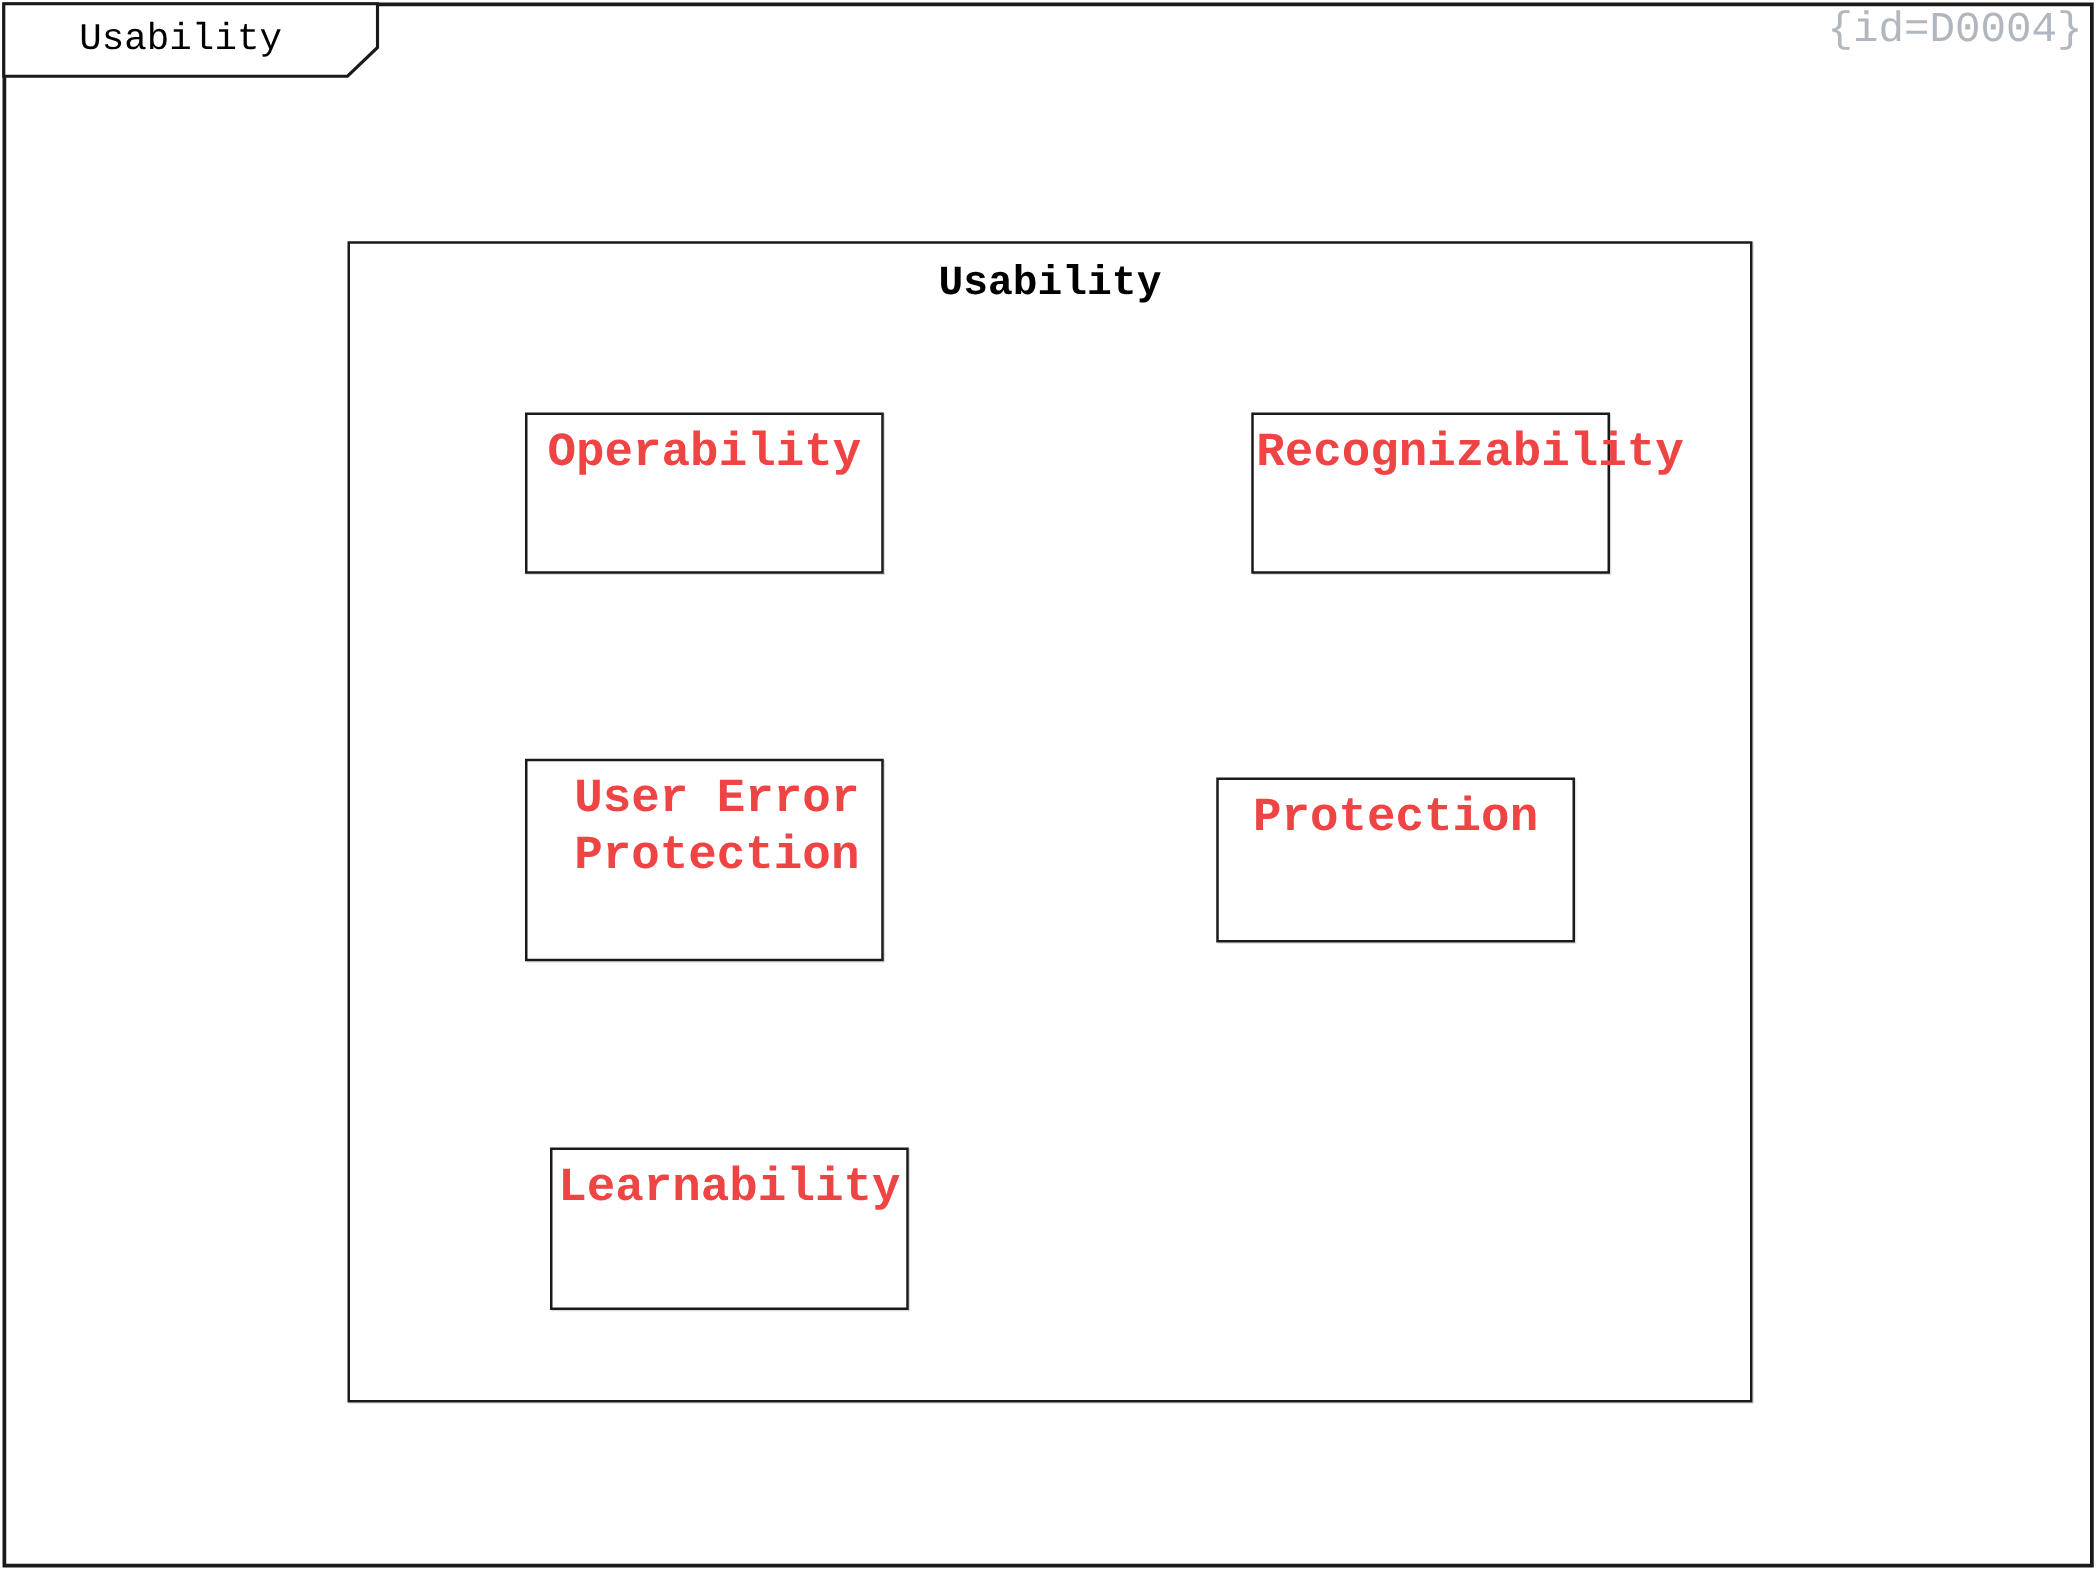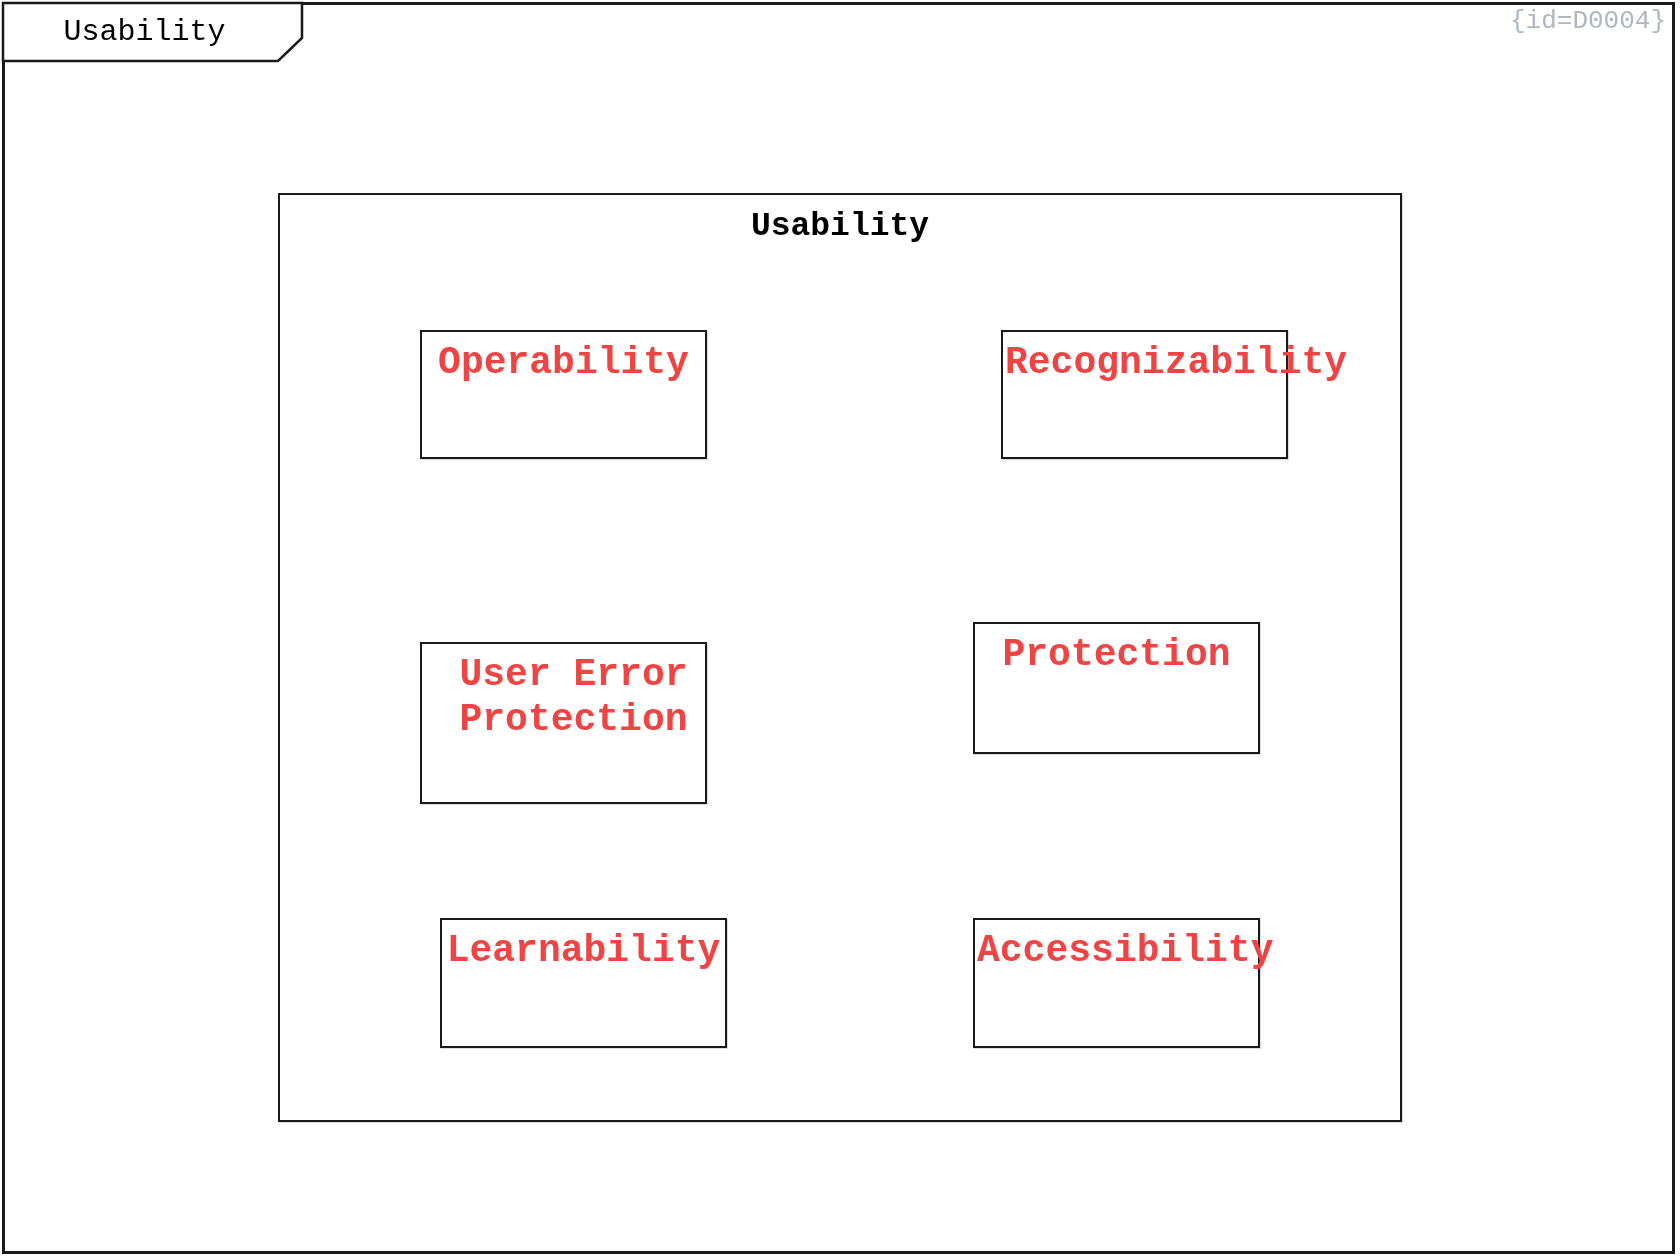--- a/index.html
+++ b/index.html
@@ -48,21 +48,21 @@
     box-sizing: border-box;
     font-size: 30px;
     font-weight: 400;
     color: #000000;
   }
   
   .id-annotation {
     position: absolute;
     top: 6px;
     right: 14px;
-    font-size: 26px;
+    font-size: 34px;
     font-weight: 400;
     color: #b0b7be;
   }
   
   .usability-container {
     position: absolute;
     left: 278px;
     top: 193px;
     width: 1124px;
     height: 929px;
@@ -92,21 +92,21 @@
     display: block;
     padding: 9px 2px 0 2px;
     text-align: center;
     font-size: 38px;
     font-weight: 700;
     line-height: 1.18;
     color: #ef4444;
   }
   .box-operability          { left: 420px; top: 330px; width: 287px; height: 129px; }
   .box-recognizability      { left: 973px; top: 330px; width: 287px; height: 129px; margin-left: 28px; }
-  .box-user-error-protection{ left: 420px; top: 642px; width: 287px; height: 162px; padding-left: 20px; }
+  .box-user-error-protection{ left: 420px; top: 607px; width: 287px; height: 162px; padding-left: 20px; }
   .box-aesthetics           { left: 973px; top: 622px; width: 287px; height: 132px; }
   .box-learnability         { left: 440px; top: 918px; width: 287px; height: 130px; }
   .box-accessibility        { left: 973px; top: 918px; width: 287px; height: 130px; }
 </style>
 </head>
 <body>
 
 <div class="page">
 
   <div class="outer-frame"></div>
@@ -135,17 +135,14 @@
   </div>
 
   <div class="sub-box box-aesthetics">
     <span class="box-label">Protection</span>
   </div>
 
   <div class="sub-box box-learnability">
     <span class="box-label">Learnability</span>
   </div>
 
-  <div class="sub-box box-accessibility">
-    <span class="box-label">Accessibility</span>
-  </div>
 
 </div>
 
 </body></html>

